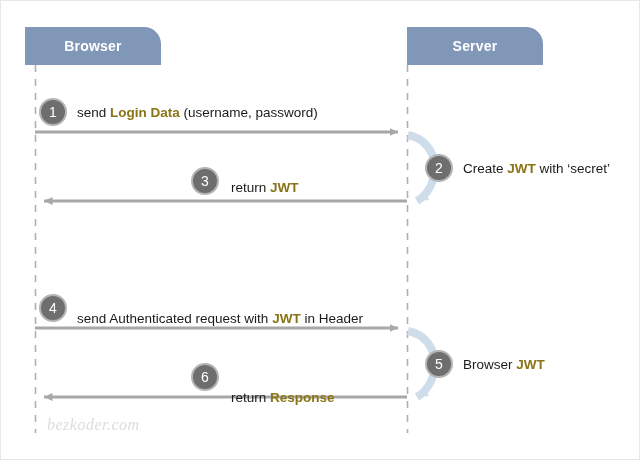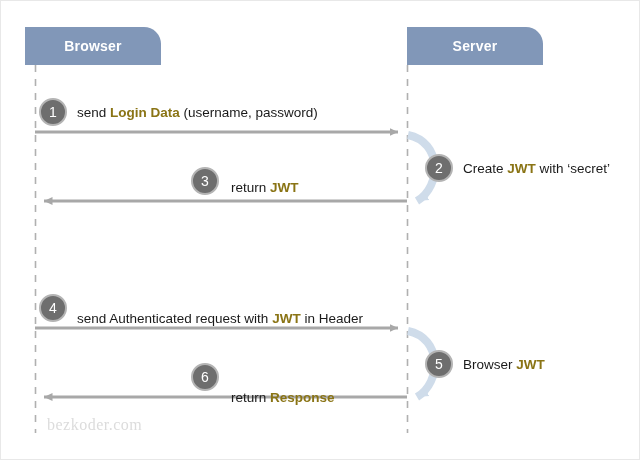--- a/index.html
+++ b/index.html
@@ -72,20 +72,21 @@
     color: #8a7415;
     font-weight: bold;
   }
 
   
   #watermark {
     position: absolute;
     left: 46px;
     top: 415px;
     font-family: "Liberation Serif", serif;
+    font-style: italic;
     font-size: 16px;
     color: #dcdcdc;
     letter-spacing: 0.5px;
   }
 </style>
 </head>
 <body>
 
 <div id="canvas">
 

